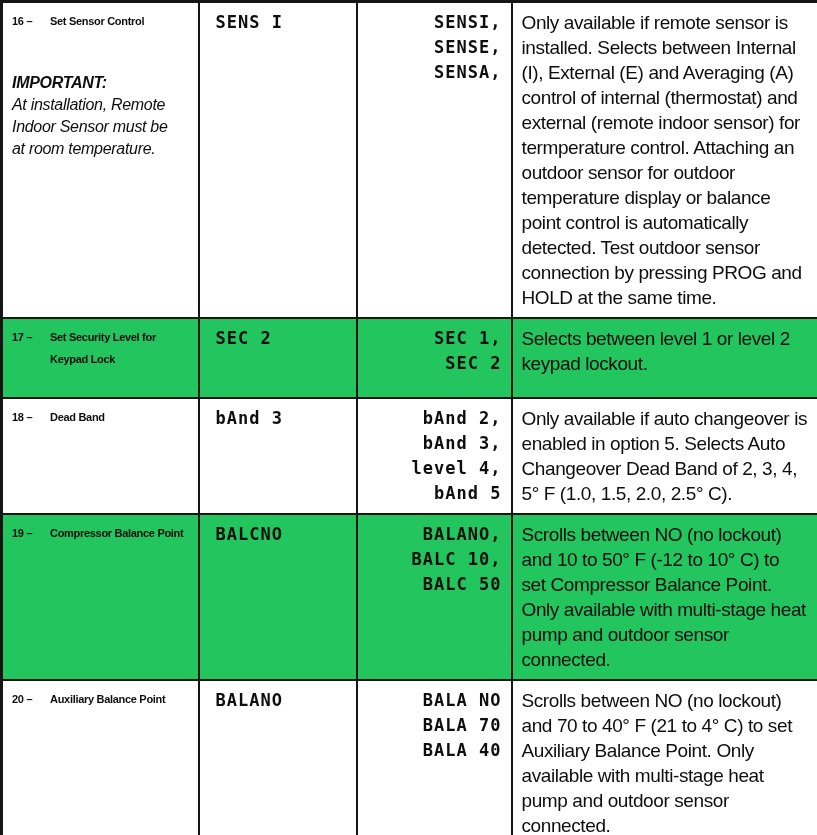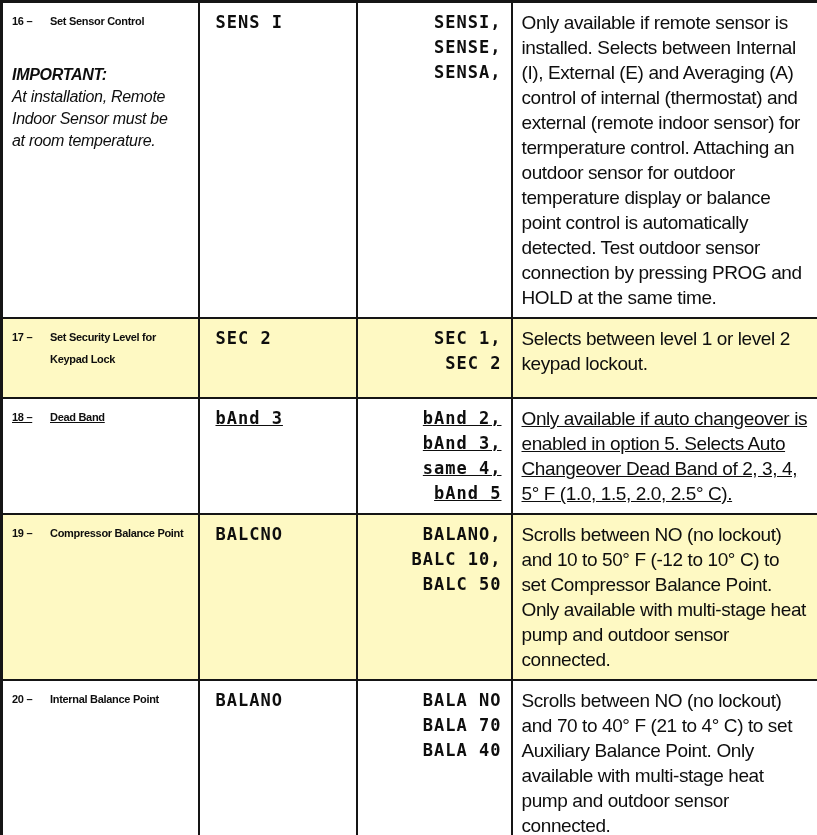--- a/index.html
+++ b/index.html
@@ -15,35 +15,35 @@
     table-layout: fixed;
     border-collapse: collapse;
     border: 3px solid #151515;
   }
   td {
     border: 2px solid #151515;
     vertical-align: top;
     padding: 7px 9px;
     overflow: hidden;
   }
-  tr.shaded td { background: #fef9c3; }
+  tr.shaded td { background: #22c55e; }
   tr.plain  td { background: #ffffff; }
 
   
   .opt {
     display: flex;
     font-weight: bold;
     font-size: 11px;
     line-height: 22px;
     letter-spacing: -0.3px;
   }
   .opt-num { width: 38px; flex: 0 0 38px; white-space: nowrap; }
   .opt-name { max-width: 142px; }
 
-  .important { margin-top: 32px; font-size: 16px; line-height: 22px; letter-spacing: -0.3px; }
+  .important { margin-top: 40px; font-size: 16px; line-height: 22px; letter-spacing: -0.3px; }
   .imp-label { font-weight: bold; font-style: italic; }
   .imp-text  { font-style: italic; max-width: 170px; }
 
   
   .lcd {
     font-family: "DejaVu Sans Mono", monospace;
     font-weight: bold;
     font-size: 17px;
     line-height: 24px;
     letter-spacing: 1px;
@@ -54,21 +54,21 @@
 
   
   .desc {
     font-size: 19px;
     line-height: 25px;
     letter-spacing: -0.4px;
   }
 
   tr.row-16 { height: 316px; }
   tr.row-17 { height: 80px;  }
-  tr.row-18 { height: 113px; text-decoration: underline; }
+  tr.row-18 { height: 113px; }
   tr.row-19 { height: 160px; }
   tr.row-20 { height: 166px; }
   tr.row-strip { height: 11px; }
   tr.row-strip td { padding: 0; background: #d9d9d9; }
 </style>
 </head>
 <body>
 
 <table class="spec-table">
   <colgroup>
@@ -128,21 +128,21 @@
           <span class="opt-num">18 –</span>
           <span class="opt-name">Dead Band</span>
         </div>
       </td>
       <td>
         <span class="lcd">bAnd 3</span>
       </td>
       <td>
         <div class="lcd lcd-line">bAnd 2,</div>
         <div class="lcd lcd-line">bAnd 3,</div>
-        <div class="lcd lcd-line">same 4,</div>
+        <div class="lcd lcd-line">level 4,</div>
         <div class="lcd lcd-line">bAnd 5</div>
       </td>
       <td>
         <div class="desc">Only available if auto changeover is enabled in option 5. Selects Auto Changeover Dead Band of 2, 3, 4, 5° F (1.0, 1.5, 2.0, 2.5° C).</div>
       </td>
     </tr>
 
     <tr class="shaded row-19">
       <td>
         <div class="opt">
@@ -160,21 +160,21 @@
       </td>
       <td>
         <div class="desc">Scrolls between NO (no lockout) and 10 to 50° F (-12 to 10° C) to set Compressor Balance Point. Only available with multi-stage heat pump and outdoor sensor connected.</div>
       </td>
     </tr>
 
     <tr class="plain row-20">
       <td>
         <div class="opt">
           <span class="opt-num">20 –</span>
-          <span class="opt-name">Internal Balance Point</span>
+          <span class="opt-name">Auxiliary Balance Point</span>
         </div>
       </td>
       <td>
         <span class="lcd">BALANO</span>
       </td>
       <td>
         <div class="lcd lcd-line">BALA NO</div>
         <div class="lcd lcd-line">BALA 70</div>
         <div class="lcd lcd-line">BALA 40</div>
       </td>

